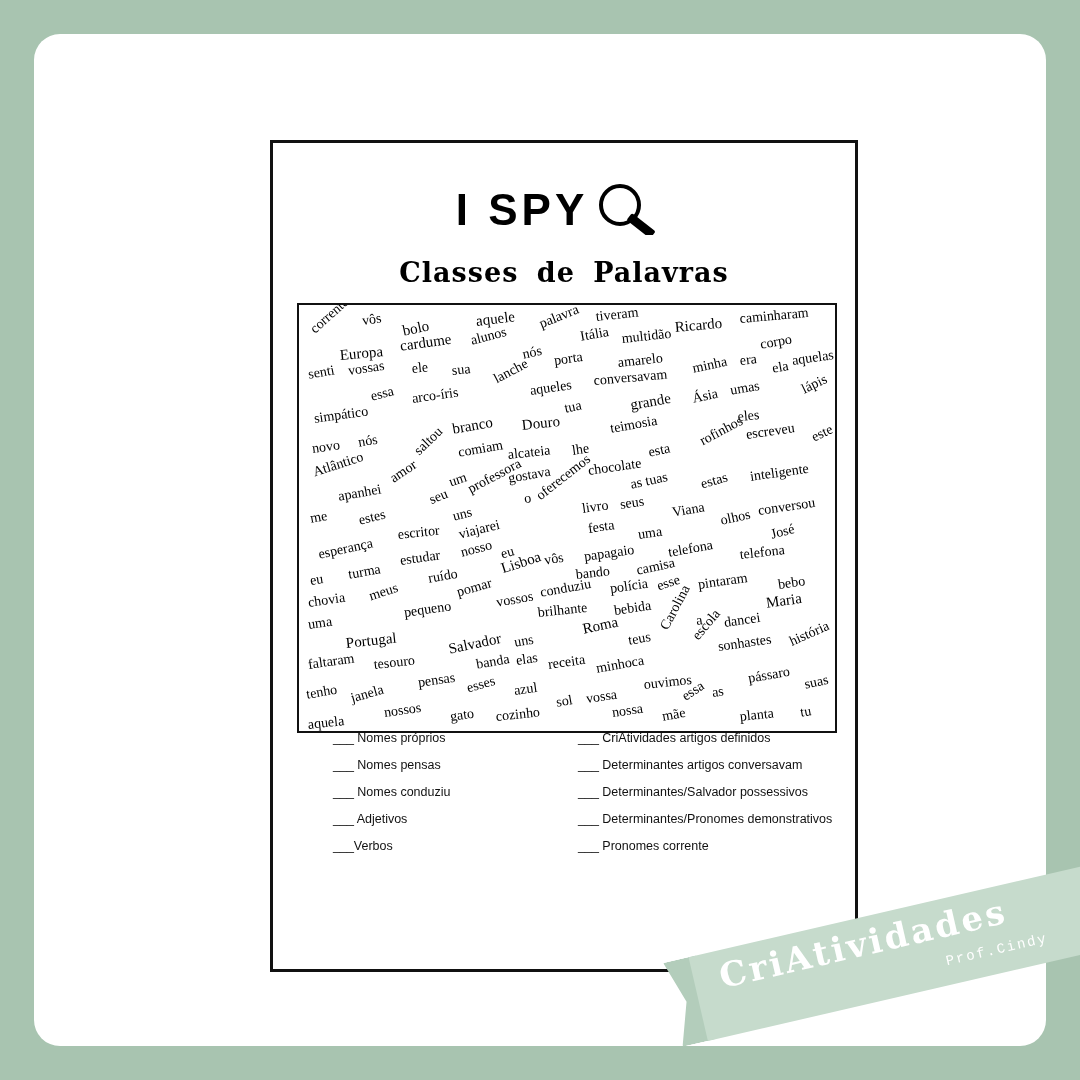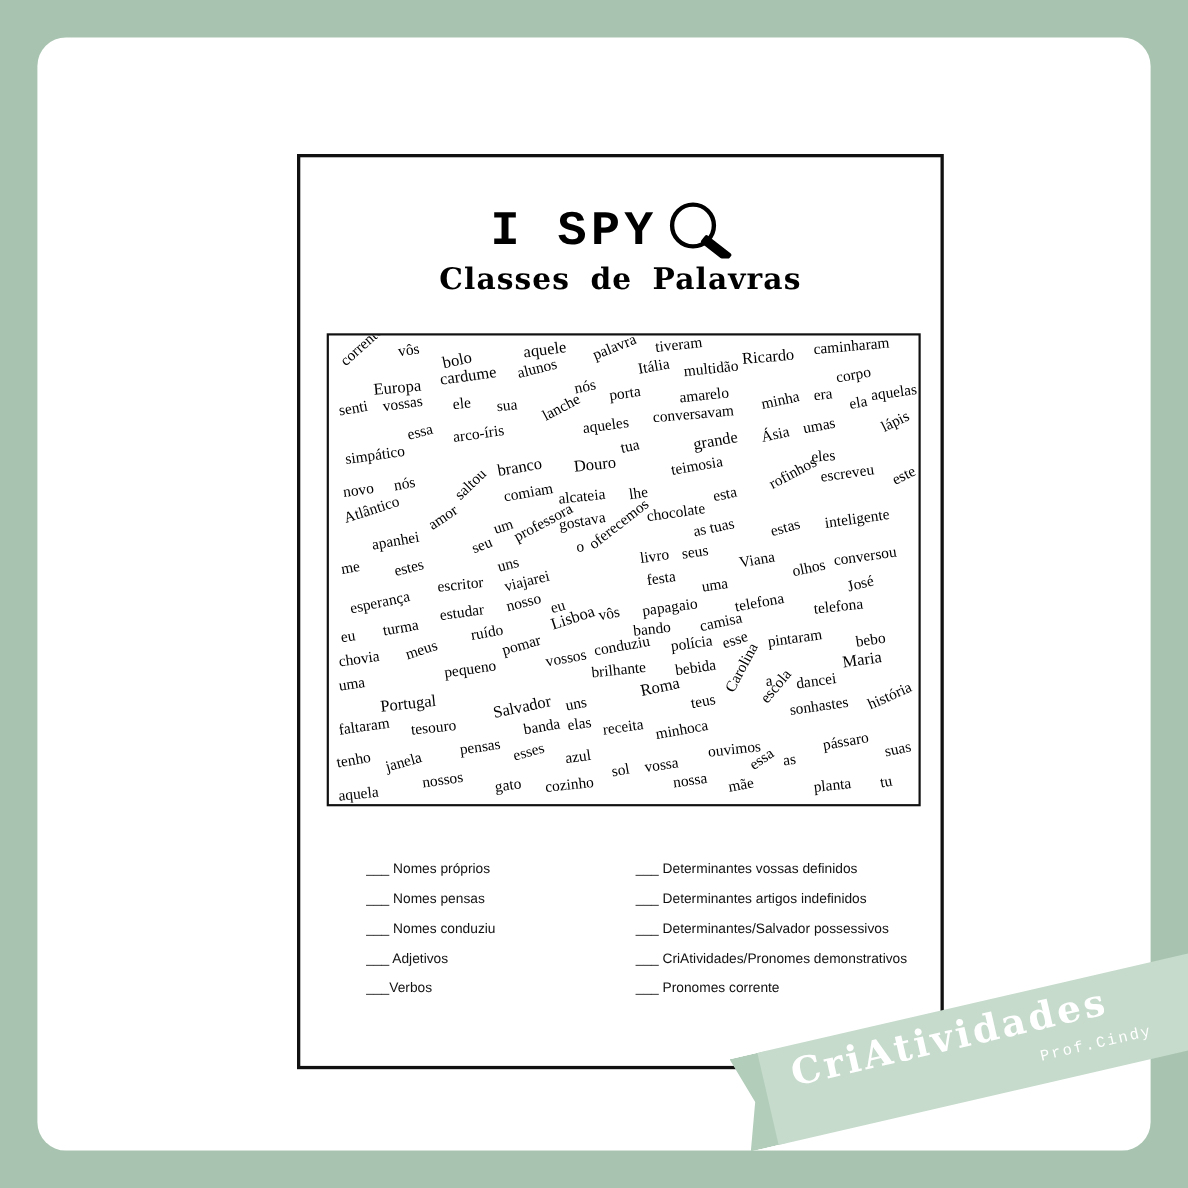--- a/index.html
+++ b/index.html
@@ -46,35 +46,35 @@
     top: 38px;
     width: 100%;
     text-align: center;
   }
   #ispy-row {
     position: relative;
     display: inline-block;
     height: 54px;
   }
   #ispy-text {
-    font-family: Liberation Mono, monospace;
+    font-family: Liberation Sans, sans-serif;
     font-weight: bold;
     font-size: 44px;
     letter-spacing: 4px;
     color: #000;
     line-height: 54px;
     vertical-align: middle;
   }
   #magnifier {
     display: inline-block;
     vertical-align: middle;
     margin-left: 2px;
   }
   #subtitle {
-    margin-top: 4px;
+    margin-top: 22px;
     font-family: "DejaVu Serif", serif;
     font-weight: bold;
     font-size: 27px;
     letter-spacing: 1px;
     color: #000;
   }
   #subtitle span { margin: 0 4px; }
 
   
   #wordbox {
@@ -92,21 +92,21 @@
     font-family: "Liberation Serif", serif;
     color: #000;
     white-space: nowrap;
     transform-origin: left top;
   }
 
   
   #answers {
     position: absolute;
     left: 60px;
-    top: 640px;
+    top: 588px;
     width: 490px;
     display: flex;
     justify-content: flex-start;
   }
   .ans-col { width: 50%; }
   .ans-col.right { width: 50%; }
   .ans-item {
     font-family: "Liberation Sans", sans-serif;
     font-size: 12.5px;
     color: #111;
@@ -332,24 +332,24 @@
 
       <div id="answers">
         <div class="ans-col left">
             <div class="ans-item">___ Nomes próprios</div>
             <div class="ans-item">___ Nomes pensas</div>
             <div class="ans-item">___ Nomes conduziu</div>
             <div class="ans-item">___ Adjetivos</div>
             <div class="ans-item">___Verbos</div>
           </div>
         <div class="ans-col right">
-            <div class="ans-item">___ Determinantes vossas definidos</div>
-            <div class="ans-item">___ Determinantes artigos indefinidos</div>
+            <div class="ans-item">___ CriAtividades artigos definidos</div>
+            <div class="ans-item">___ Determinantes artigos conversavam</div>
             <div class="ans-item">___ Determinantes/Salvador possessivos</div>
-            <div class="ans-item">___ CriAtividades/Pronomes demonstrativos</div>
+            <div class="ans-item">___ Determinantes/Pronomes demonstrativos</div>
             <div class="ans-item">___ Pronomes corrente</div>
           </div>
       </div>
 
     </div>
 
     <div id="ribbon">
       <div id="ribbon-tail"></div>
       <div id="ribbon-band"></div>
       <div id="brand">CriAtividades</div>

